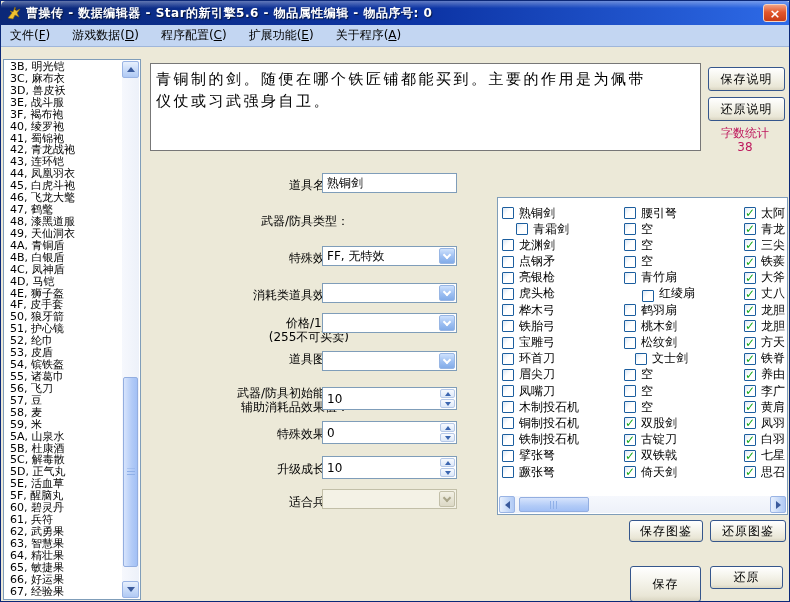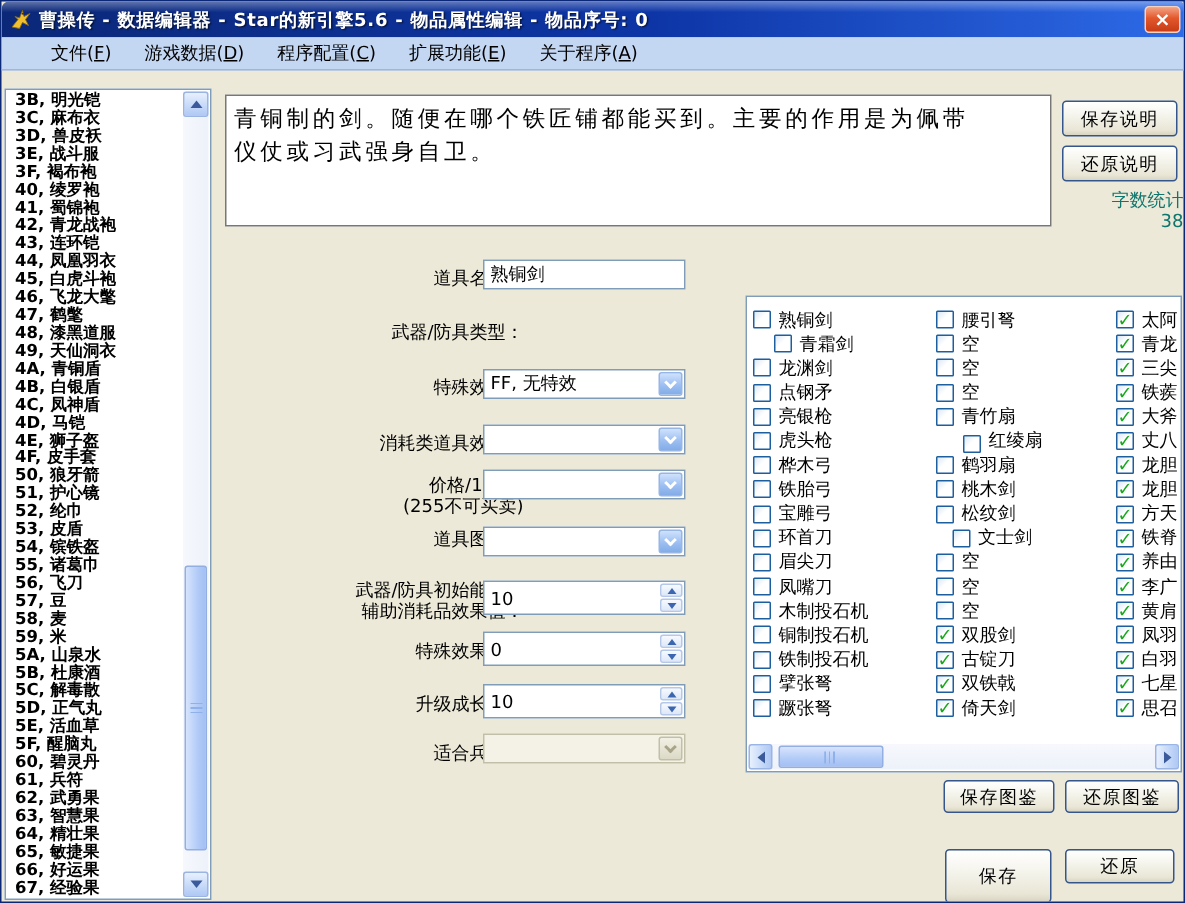--- a/index.html
+++ b/index.html
@@ -12,29 +12,29 @@
                linear-gradient(90deg,#0b2878 0%,#0d35a6 55%,#2e6be8 100%);
     display:flex;align-items:center;border-radius:5px 5px 0 0;}
   #app-icon{width:16px;height:16px;margin:0 4px 0 5px;flex:0 0 auto;}
   #title-text{color:#fff;font-size:12px;font-weight:bold;text-shadow:1px 1px 1px rgba(0,0,0,.6);white-space:nowrap;letter-spacing:.5px;}
   #close-btn{position:absolute;right:4px;top:3px;width:24px;height:18px;border-radius:3px;
     border:1px solid #f6d3c0;background:linear-gradient(180deg,#f3a183,#e2572b 45%,#c83c16);
     color:#fff;font-size:13px;font-weight:bold;display:flex;align-items:center;justify-content:center;line-height:1;cursor:default;}
 
   
   #menubar{position:absolute;left:0;top:24px;width:790px;height:22px;background:#c3d6f2;
-    border-bottom:1px solid #9fb6da;display:flex;align-items:center;padding-left:24px;gap:4px;}
+    border-bottom:1px solid #9fb6da;display:flex;align-items:center;padding-left:0;gap:4px;}
   .menu-item{font-size:12px;color:#000;padding:2px 9px;white-space:nowrap;}
   .menu-item u{text-decoration:underline;}
 
   
   #item-list{position:absolute;left:2px;top:58px;width:138px;height:541px;background:#fff;
     border:1px solid #7f9db9;overflow:hidden;}
   #list-inner{position:absolute;left:1px;top:1px;right:18px;bottom:1px;overflow:hidden;}
-  .list-row{height:11.93px;line-height:11.9px;font-size:11px;white-space:nowrap;padding-left:5px;color:#000;font-weight:bold;}
+  .list-row{height:11.93px;line-height:11.9px;font-size:11px;white-space:nowrap;padding-left:5px;color:#000;}
 
   
   .sb-v{position:absolute;top:1px;bottom:1px;right:1px;width:17px;background:linear-gradient(90deg,#f6f8fd,#edf1f9);}
   .sb-h{position:absolute;left:1px;right:1px;bottom:1px;height:17px;background:linear-gradient(180deg,#f6f8fd,#edf1f9);}
   .sb-btn{position:absolute;width:17px;height:17px;border:1px solid #9ab4e4;border-radius:2px;
     background:linear-gradient(180deg,#e8f0fd,#c4d8f8 60%,#b0c9f4);display:flex;align-items:center;justify-content:center;}
   .sb-h .sb-btn{background:linear-gradient(90deg,#e8f0fd,#c4d8f8 60%,#b0c9f4);}
   .sb-thumb{position:absolute;left:1px;right:1px;border:1px solid #93aee0;border-radius:2px;
     background:linear-gradient(90deg,#d7e4fc,#b2cbf7 60%,#a2c0f5);}
   .sb-h .sb-thumb{top:1px;bottom:1px;background:linear-gradient(180deg,#d7e4fc,#b2cbf7 60%,#a2c0f5);}
@@ -85,21 +85,21 @@
   #treasure-panel{position:absolute;left:496px;top:196px;width:291px;height:318px;background:#fff;border:1px solid #7f9db9;overflow:hidden;}
   #treasure-rows{position:absolute;left:0;top:7px;right:0;}
   .t-row{position:relative;height:16.2px;}
   .t-cell{position:absolute;top:0;height:16px;display:flex;align-items:center;white-space:nowrap;}
   .cb{width:12px;height:12px;border:1px solid #1c5e9e;border-radius:1px;flex:0 0 auto;
     background:linear-gradient(135deg,#dce8f5,#ffffff 45%);display:flex;align-items:center;justify-content:center;
     font-size:12px;line-height:10px;font-weight:bold;color:#17a81c;}
   .t-label{font-size:12px;margin-left:5px;color:#000;}
 
   
-  .small-label{position:absolute;font-size:12px;color:#0f766e;text-align:right;}
+  .small-label{position:absolute;font-size:12px;color:#be185d;text-align:center;}
 </style>
 </head>
 <body>
 
 <div id="win">
 
   <div id="titlebar">
     <svg id="app-icon" viewBox="0 0 16 16">
       <path d="M2 13 L6 8 L4 6 L7 7 L9 2 L10 6 L14 4 L11 8 L13 12 L9 10 L7 14 Z" fill="#f0c030" stroke="#8a6a10" stroke-width="0.6"></path>
       <circle cx="9.3" cy="4.2" r="0.7" fill="#4a3000"></circle>

